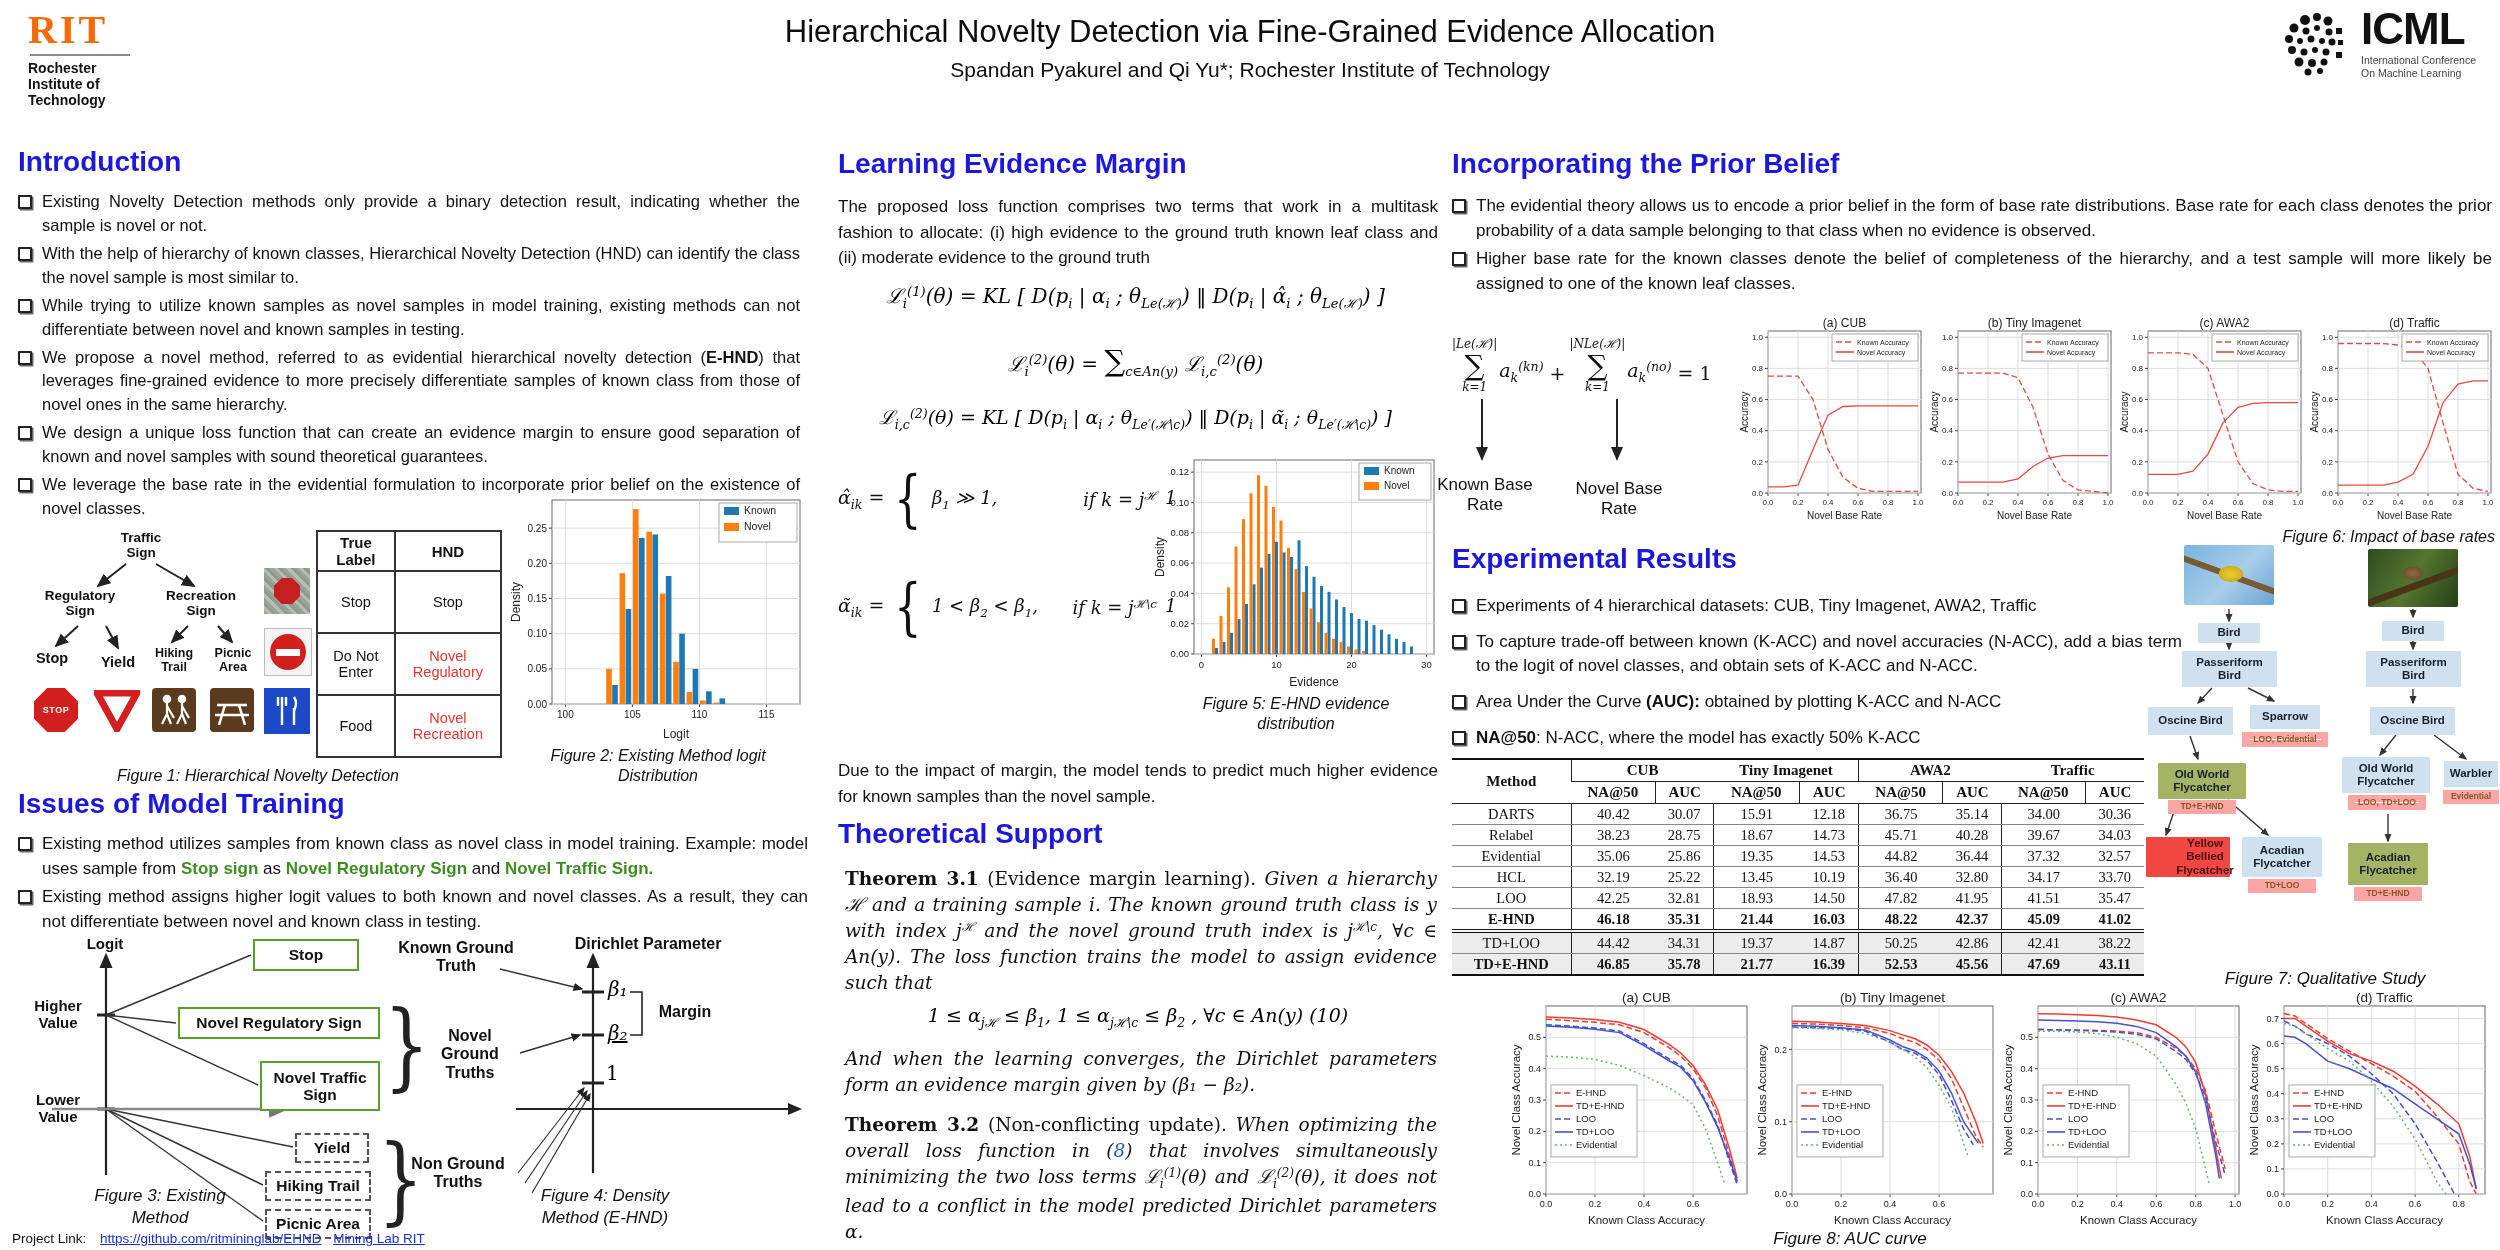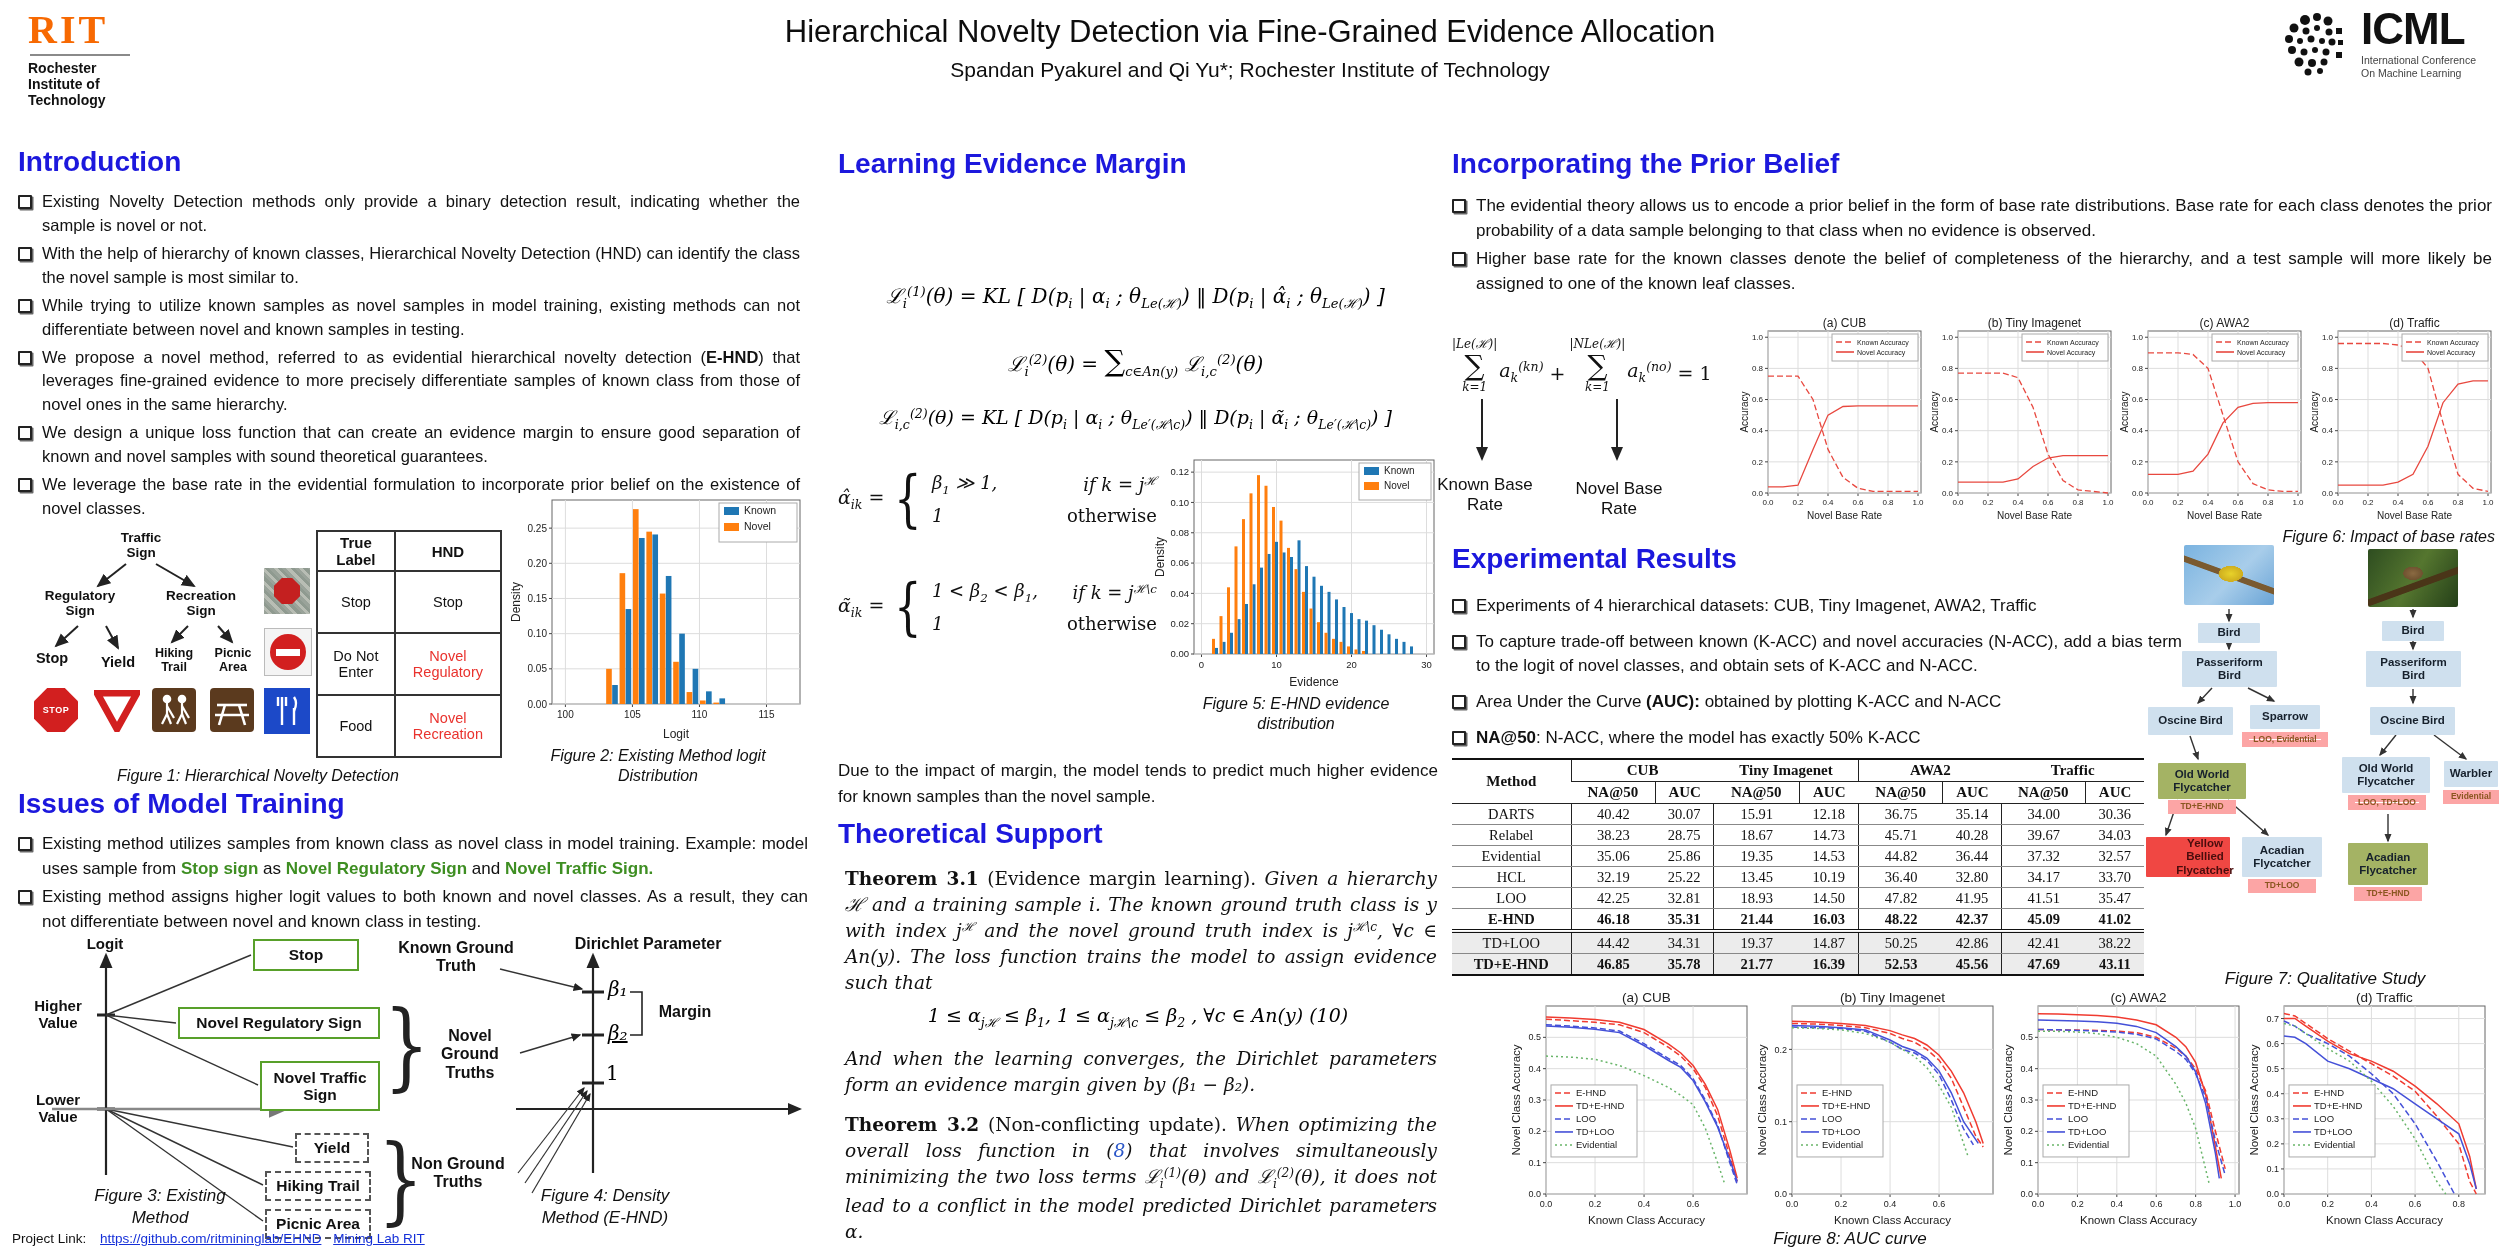--- a/index.html
+++ b/index.html
@@ -65,21 +65,21 @@
   .sumblock{display:flex;flex-direction:column;align-items:center;font-family:"DejaVu Serif",serif;}
   .sumtop,.sumbot{font:italic 12px "DejaVu Serif",serif;}
   .sumsym{font:28px/1 "DejaVu Serif",serif;}
   .sumterm{font:italic 19px "DejaVu Serif",serif;margin:0 2px;align-self:center;}
   .sumplus,.sumeq{font:19px "DejaVu Serif",serif;align-self:center;margin:0 4px;}
   .brlabel{position:absolute;font:17px/1.2 "Liberation Sans",sans-serif;text-align:center;}
   
   .cases{display:flex;align-items:center;gap:4px;}
   .case-label{font:italic 19px "DejaVu Serif",serif;}
   .case-brace{font:100 62px/1 "DejaVu Serif",serif;transform:scaleX(.7);}
-  .case-rows{display:flex;flex-direction:column;gap:8px;text-align:right;}
+  .case-rows{display:flex;flex-direction:row;gap:8px;text-align:right;}
   .case-row{display:flex;justify-content:space-between;width:225px;font:italic 18px "DejaVu Serif",serif;}
   a.plink{color:#1530d8;text-decoration:underline;}
 </style>
 </head>
 <body>
 
 <div id="poster">
 
   <div class="abs" id="rit-logo" style="left:28px;top:6px;width:140px;">
     <div style="font:700 40px 'Liberation Serif',serif;color:#f76902;letter-spacing:3px;">RIT</div>
@@ -391,20 +391,21 @@
       <div>Method (E-HND)</div>
   </div>
 
   <div class="abs" style="left:12px;top:1231px;font:13.5px 'Liberation Sans',sans-serif;">
     <span>Project Link:</span>
     <a class="plink" href="#" style="margin-left:10px;">https://github.com/ritmininglab/EHND</a>
     <a class="plink" href="#" style="margin-left:8px;">Mining Lab RIT</a>
   </div>
 
   <div class="h2" style="left:838px;top:148px;">Learning Evidence Margin</div>
+  <div class="para" style="left:838px;top:194px;width:600px;">The proposed loss function comprises two terms that work in a multitask fashion to allocate: (i) high evidence to the ground truth known leaf class and (ii) moderate evidence to the ground truth</div>
 
   <div class="eqline" style="left:828px;top:282px;width:615px;"><span>ℒ</span><span class="sub">i</span><span class="sup">(1)</span><span>(θ) = KL [ D(p</span><span class="sub">i</span><span> | α</span><span class="sub">i</span><span> ; θ</span><span class="sub">Le(ℋ)</span><span>) ‖ D(p</span><span class="sub">i</span><span> | α̂</span><span class="sub">i</span><span> ; θ</span><span class="sub">Le(ℋ)</span><span>) ]</span></div>
   <div class="eqline" style="left:828px;top:344px;width:615px;"><span>ℒ</span><span class="sub">i</span><span class="sup">(2)</span><span>(θ) = </span><span class="seg-big">∑</span><span class="sub">c∈An(y)</span><span> ℒ</span><span class="sub">i,c</span><span class="sup">(2)</span><span>(θ)</span></div>
   <div class="eqline" style="left:828px;top:404px;width:615px;font-size:19px;"><span>ℒ</span><span class="sub">i,c</span><span class="sup">(2)</span><span>(θ) = KL [ D(p</span><span class="sub">i</span><span> | α</span><span class="sub">i</span><span> ; θ</span><span class="sub">Le′(ℋ\c)</span><span>) ‖ D(p</span><span class="sub">i</span><span> | α̃</span><span class="sub">i</span><span> ; θ</span><span class="sub">Le′(ℋ\c)</span><span>) ]</span></div>
 
   <div class="abs cases" style="left:838px;top:468px;">
     <span class="case-label"><span>α̂</span><span class="sub">ik</span><span> =</span></span>
     <span class="case-brace">{</span>
     <div class="case-rows">
       <div class="case-row">

